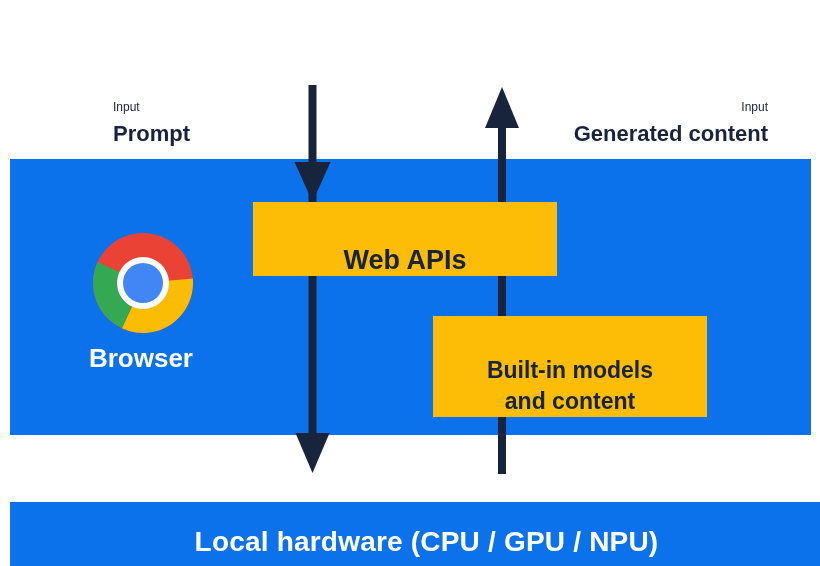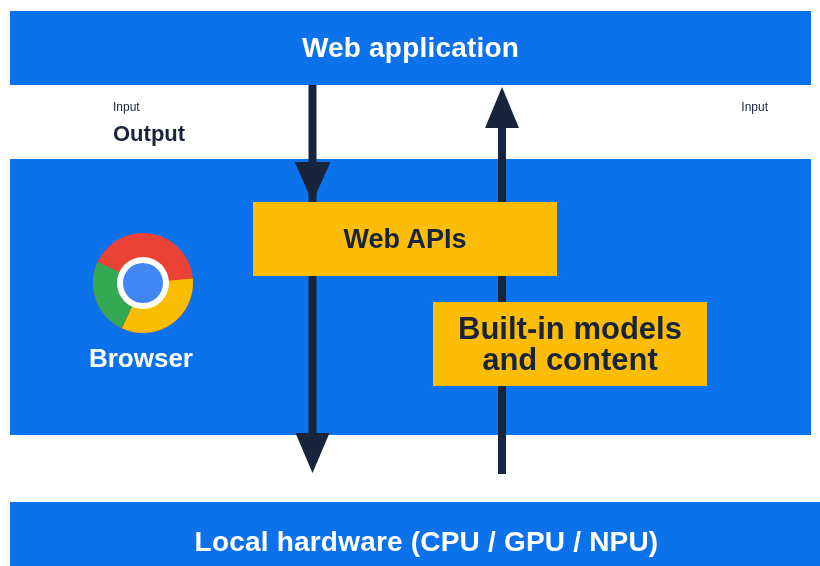--- a/index.html
+++ b/index.html
@@ -55,34 +55,34 @@
     pointer-events: none;
   }
   
   .yellow-box {
     position: absolute;
     background: var(--yellow, #FDBC05);
     color: var(--navy, #18233C);
     display: flex;
     flex-direction: column;
     align-items: center;
-    justify-content: center;
+    justify-content: flex-end;
     z-index: 3;
     text-align: center;
     font-weight: bold;
   }
   .box-webapis {
     left: 253px; top: 202px;
     width: 304px; height: 74px;
     font-size: 27px;
   }
   .box-builtin {
-    left: 433px; top: 302px;
-    width: 274px; height: 84px;
-    font-size: 31px;
+    left: 433px; top: 316px;
+    width: 274px; height: 101px;
+    font-size: 23px;
     line-height: 31px;
   }
   
   .browser-group {
     position: absolute;
     left: 63px; top: 233px;
     width: 130px;
     display: flex;
     flex-direction: column;
     align-items: flex-end;
@@ -94,30 +94,28 @@
     color: #ffffff;
     font-size: 26px;
     font-weight: bold;
   }
 </style>
 </head>
 <body>
 
 <div class="canvas">
 
-  <div class="layer-bar bar-top">
-    <span class="bar-label">Web application</span>
-  </div>
 
   <div class="io-block io-left">
     <span class="io-title">Input</span>
-    <span class="io-value">Output</span>
+    <span class="io-value">Prompt</span>
   </div>
   <div class="io-block io-right">
     <span class="io-title">Input</span>
+    <span class="io-value">Generated content</span>
   </div>
 
   <div class="layer-bar bar-middle"></div>
 
   <div class="layer-bar bar-bottom">
     <span class="bar-label">Local hardware (CPU / GPU / NPU)</span>
   </div>
 
   <svg class="arrows" width="820" height="566" viewBox="0 0 820 566" aria-hidden="true">
 

